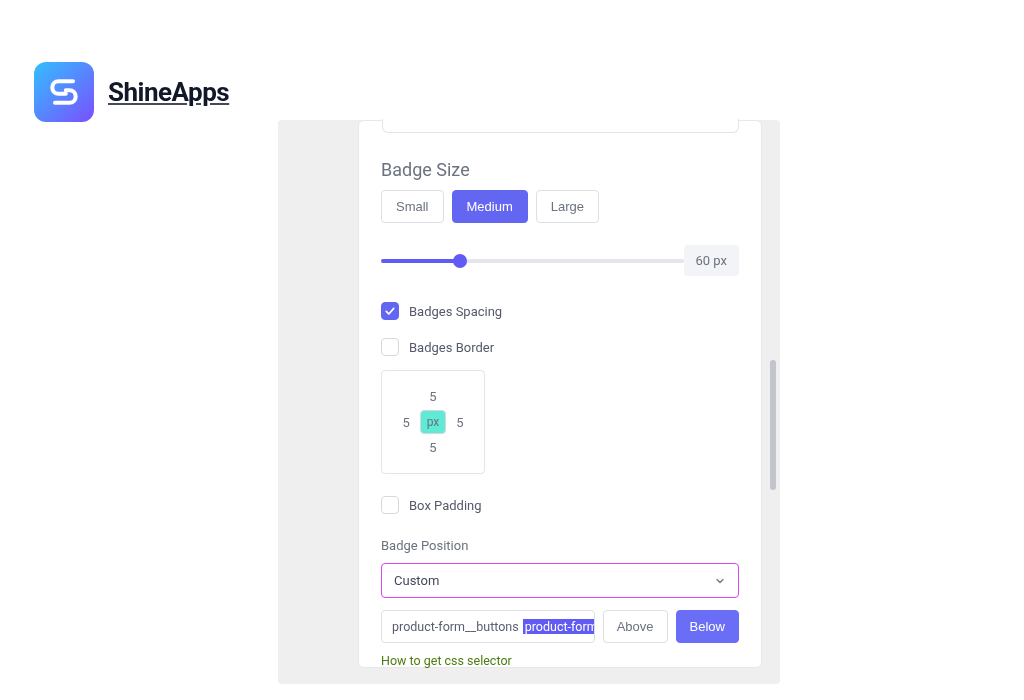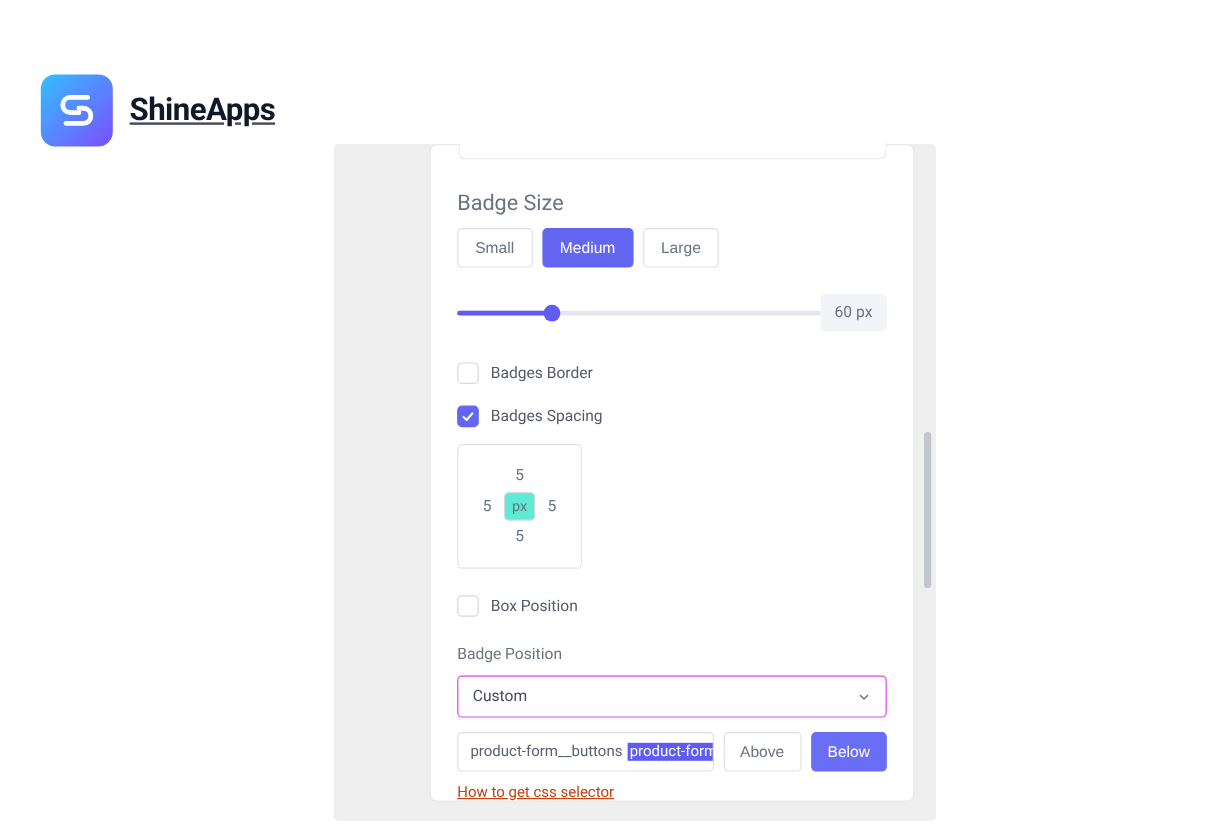--- a/index.html
+++ b/index.html
@@ -175,22 +175,22 @@
     overflow:hidden;white-space:nowrap;
   }
   .sel-highlight{background:#5f5bf3;color:#fff;padding:0 2px;}
   .pos-btn{
     border:1px solid #dcdfe6;background:#fff;color:#6b7280;
     font-size:13px;padding:8px 13px;border-radius:4px;cursor:pointer;
   }
   .pos-btn.active{background:#6a6df5;border-color:#6a6df5;color:#fff;}
 
   .help-link{
-    margin-top:10px;font-size:12.5px;color:#c2410c;
-    text-decoration:underline;cursor:pointer;display:inline-block;
+    margin-top:10px;font-size:12.5px;color:#4d7c0f;
+    cursor:pointer;display:inline-block;
   }
 </style>
 </head>
 <body>
 
 <div class="brand">
   <div class="brand-tile">
     <svg viewBox="0 0 40 40">
       <path d="M30 8 H14 c-4 0 -7 3 -7 7 c0 4 3 7 7 7 h8" stroke="#fff" stroke-width="4.5" fill="none" stroke-linecap="round"></path>
       <path d="M10 32 H26 c4 0 7-3 7-7 c0-4 -3-7 -7-7 h-4" stroke="#fff" stroke-width="4.5" fill="none" stroke-linecap="round"></path>
@@ -215,47 +215,47 @@
         <div class="slider">
           <div class="slider-fill"></div>
           <div class="slider-thumb"></div>
         </div>
         <div class="slider-value">60 px</div>
       </div>
     </div>
 
     
     <div class="check-row">
-      <div class="chk"></div>
-      <div class="chk-label">Badges Border</div>
-    </div>
-
-    
-    <div class="check-row">
       <div class="chk checked">
         <svg viewBox="0 0 16 16">
             <path d="M3 8.5 L6.5 12 L13 4.5" stroke="#fff" stroke-width="2.2" fill="none" stroke-linecap="round" stroke-linejoin="round"></path>
           </svg>
       </div>
       <div class="chk-label">Badges Spacing</div>
+    </div>
+
+    
+    <div class="check-row">
+      <div class="chk"></div>
+      <div class="chk-label">Badges Border</div>
     </div>
     <div class="spacing-box">
       <div>5</div>
       <div class="spacing-mid">
         <div>5</div>
         <div class="unit">px</div>
         <div>5</div>
       </div>
       <div>5</div>
     </div>
 
     
     <div class="check-row" style="margin-top:22px;">
       <div class="chk"></div>
-      <div class="chk-label">Box Position</div>
+      <div class="chk-label">Box Padding</div>
     </div>
 
     
     <div class="pos-label">Badge Position</div>
     <div class="select">
       <span>Custom</span>
       <svg class="chev" viewBox="0 0 16 16">
           <path d="M4 6 L8 10 L12 6" stroke="#6b7280" stroke-width="1.6" fill="none" stroke-linecap="round" stroke-linejoin="round"></path>
         </svg>
     </div>

